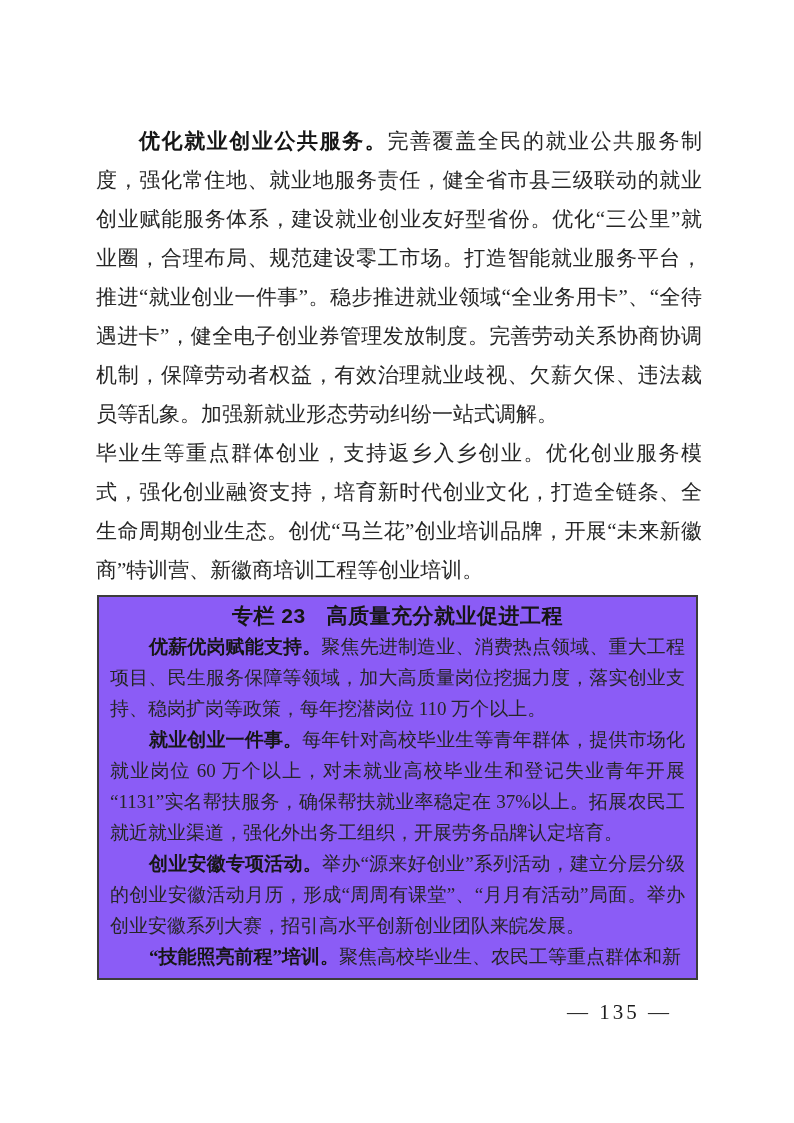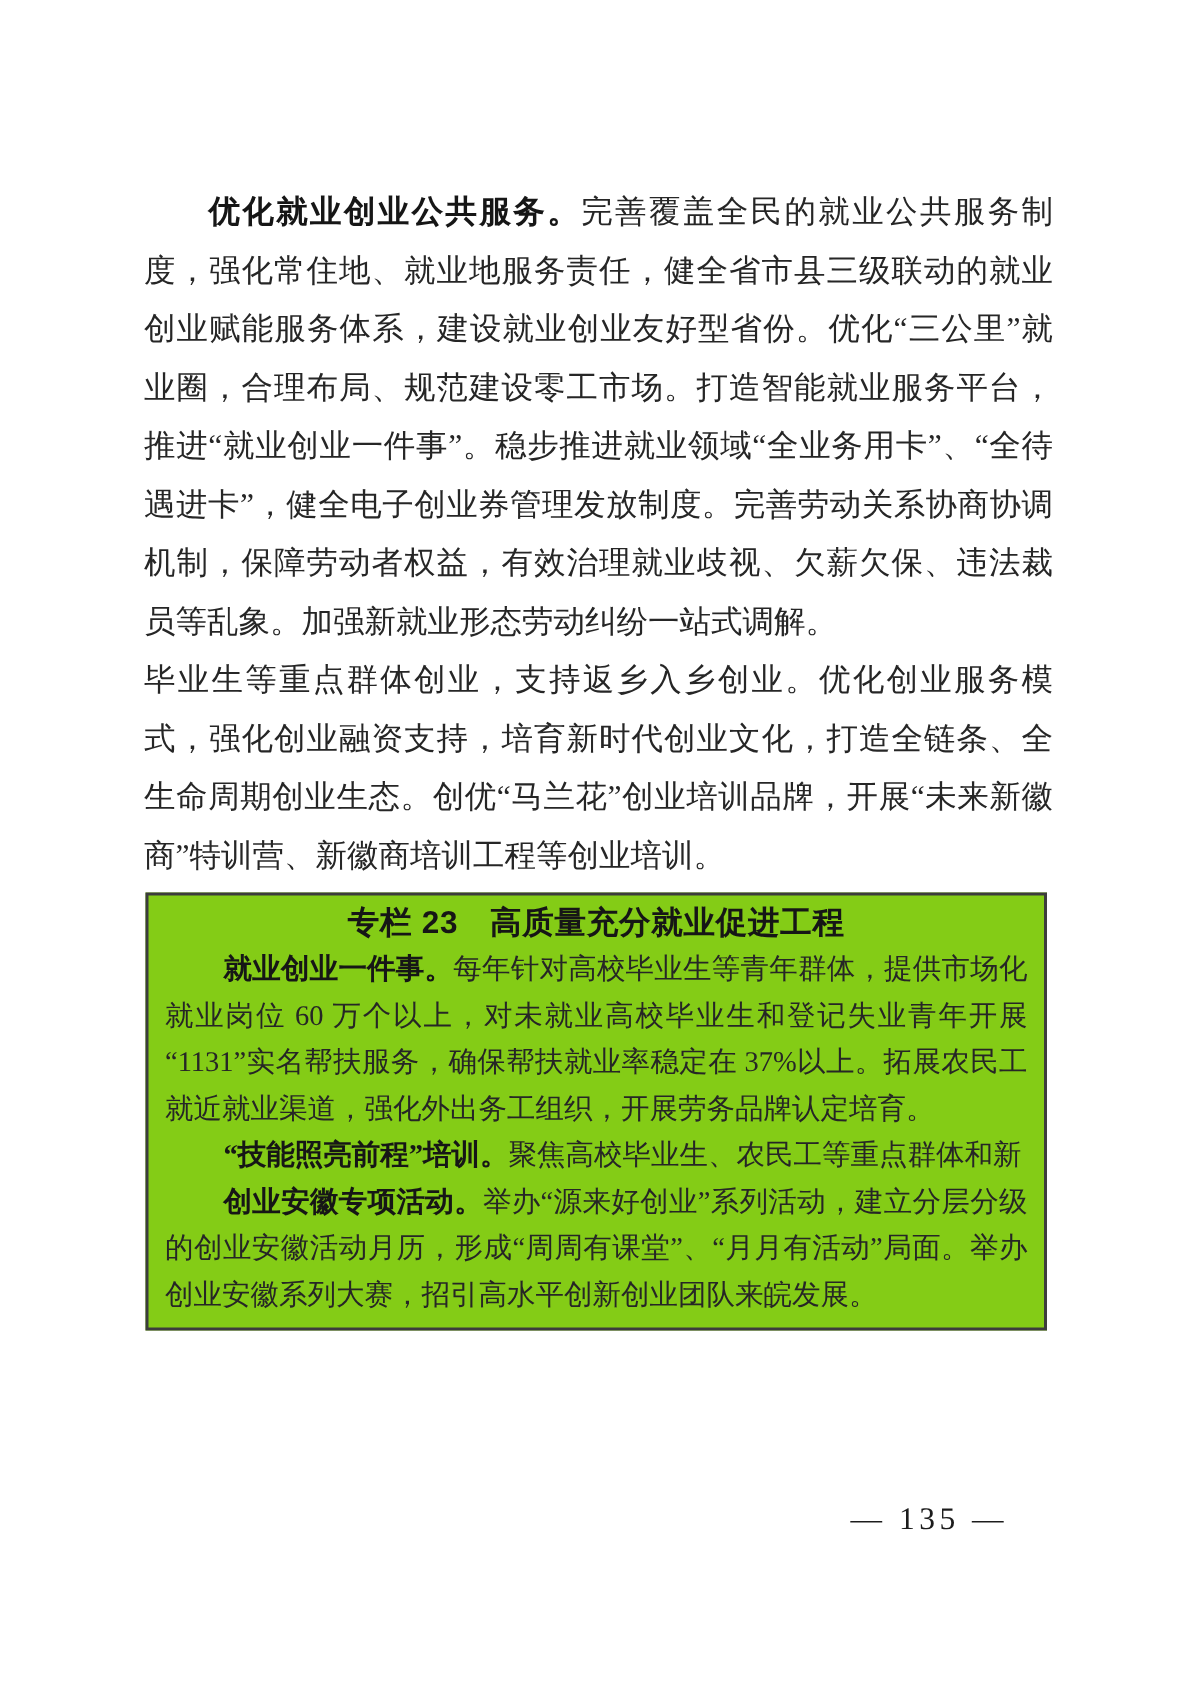--- a/index.html
+++ b/index.html
@@ -35,21 +35,21 @@
   .indent-2em {
     text-indent: 43px;
   }
   .column-box {
     box-sizing: border-box;
     width: 601px;
     margin-left: 1px;
     margin-top: 5px;
     border: 2px solid #3c3c3c;
     padding: 3px 11px 6px 11px;
-    background: #84cc16;
+    background: #8b5cf6;
   }
   .box-title {
     font-family: "Liberation Sans", "DejaVu Sans", sans-serif;
     font-weight: 700;
     font-size: 21px;
     line-height: 31px;
     text-align: center;
     color: #161616;
     letter-spacing: 0.5px;
   }
@@ -84,23 +84,24 @@
 
 <div class="content">
 
   <p class="para indent-2em"><span class="lead">优化就业创业公共服务。</span><span>完善覆盖全民的就业公共服务制度，强化常住地、就业地服务责任，健全省市县三级联动的就业创业赋能服务体系，建设就业创业友好型省份。优化“三公里”就业圈，合理布局、规范建设零工市场。打造智能就业服务平台，推进“就业创业一件事”。稳步推进就业领域“全业务用卡”、“全待遇进卡”，健全电子创业券管理发放制度。完善劳动关系协商协调机制，保障劳动者权益，有效治理就业歧视、欠薪欠保、违法裁员等乱象。加强新就业形态劳动纠纷一站式调解。</span></p>
 
   <p class="para"><span class="lead"></span><span>毕业生等重点群体创业，支持返乡入乡创业。优化创业服务模式，强化创业融资支持，培育新时代创业文化，打造全链条、全生命周期创业生态。创优“马兰花”创业培训品牌，开展“未来新徽商”特训营、新徽商培训工程等创业培训。</span></p>
 
   <div class="column-box">
     <div class="box-title"><span>专栏 23</span><span class="title-gap"></span><span>高质量充分就业促进工程</span></div>
 
+    <p class="box-para"><span class="lead">优薪优岗赋能支持。</span><span>聚焦先进制造业、消费热点领域、重大工程项目、民生服务保障等领域，加大高质量岗位挖掘力度，落实创业支持、稳岗扩岗等政策，每年挖潜岗位 110 万个以上。</span></p>
 
     <p class="box-para"><span class="lead">就业创业一件事。</span><span>每年针对高校毕业生等青年群体，提供市场化就业岗位 60 万个以上，对未就业高校毕业生和登记失业青年开展“1131”实名帮扶服务，确保帮扶就业率稳定在 37%以上。拓展农民工就近就业渠道，强化外出务工组织，开展劳务品牌认定培育。</span></p>
 
+    <p class="box-para"><span class="lead">创业安徽专项活动。</span><span>举办“源来好创业”系列活动，建立分层分级的创业安徽活动月历，形成“周周有课堂”、“月月有活动”局面。举办创业安徽系列大赛，招引高水平创新创业团队来皖发展。</span></p>
+
     <p class="box-para"><span class="lead">“技能照亮前程”培训。</span><span>聚焦高校毕业生、农民工等重点群体和新</span></p>
-
-    <p class="box-para"><span class="lead">创业安徽专项活动。</span><span>举办“源来好创业”系列活动，建立分层分级的创业安徽活动月历，形成“周周有课堂”、“月月有活动”局面。举办创业安徽系列大赛，招引高水平创新创业团队来皖发展。</span></p>
   </div>
 
 </div>
 
 <div class="page-number">— 135 —</div>
 
 </body></html>

